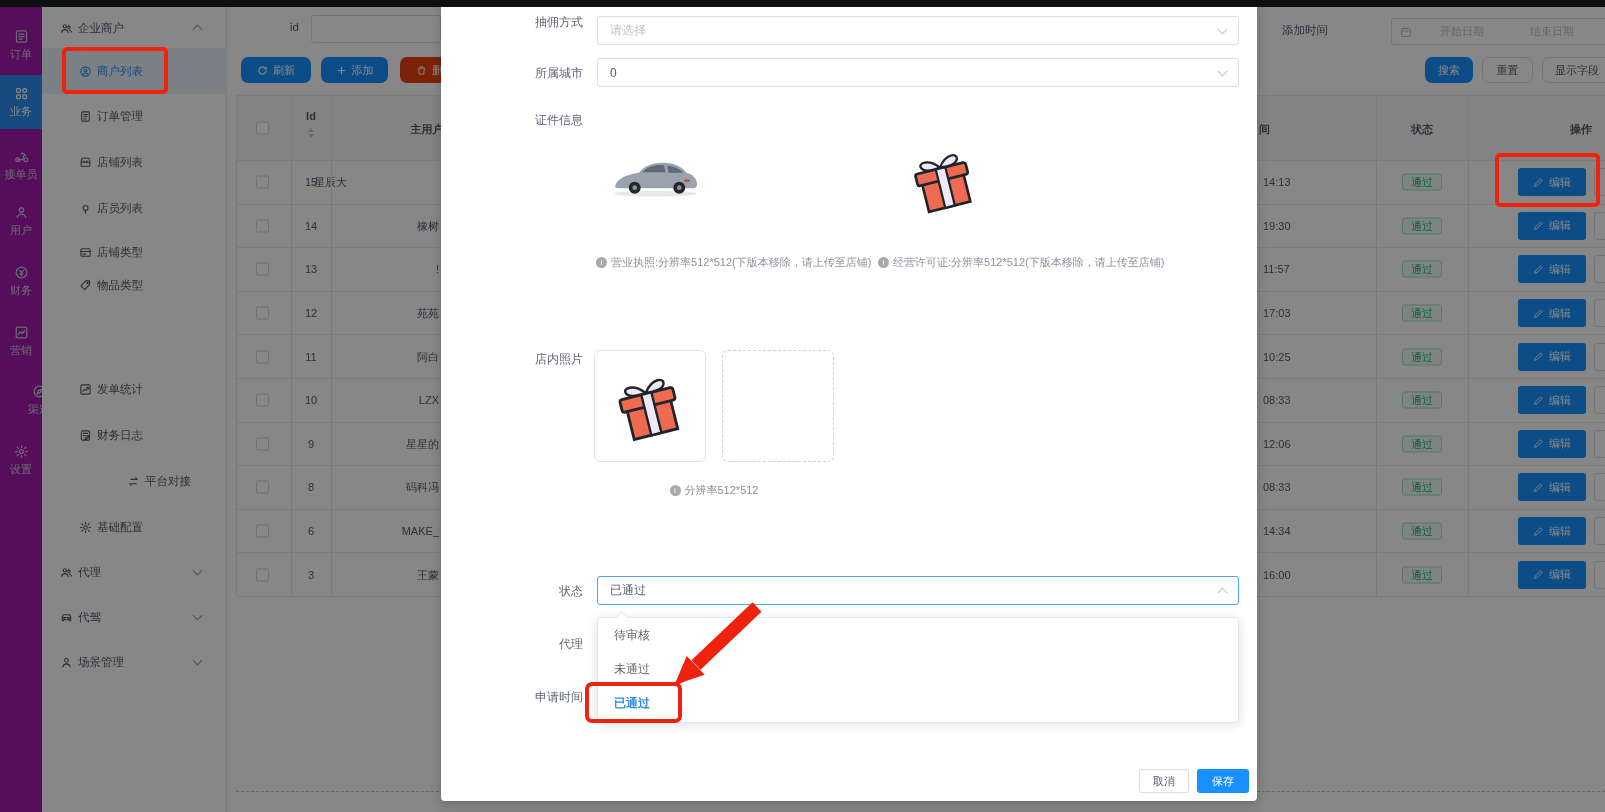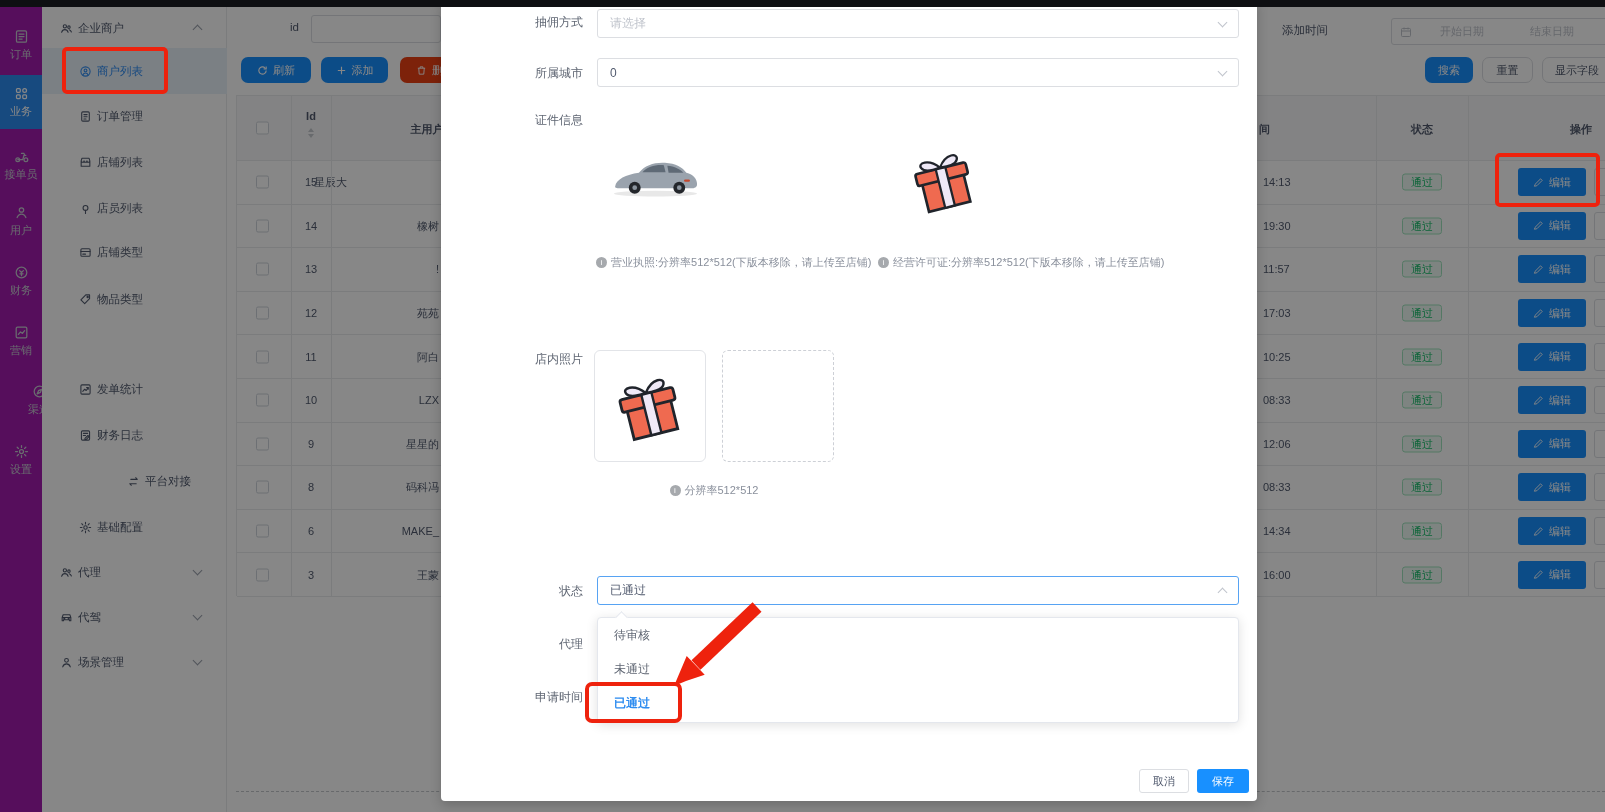--- a/index.html
+++ b/index.html
@@ -212,21 +212,21 @@
         </div>
         <div class="side-item lv2" style="top: 230px;">
           <span class="sic">
             <svg viewBox="0 0 24 24" fill="none" stroke="currentColor" stroke-width="2" stroke-linecap="round" stroke-linejoin="round" width="100%" height="100%">
               <rect x="3.5" y="5" width="17" height="14" rx="2"></rect>
               <path d="M3.5 10h17M7 15h5"></path>
             </svg>
           </span>
           <span class="slb">店铺类型</span>
         </div>
-        <div class="side-item lv2" style="top: 277px;">
+        <div class="side-item lv2" style="top: 263px;">
           <span class="sic">
             <svg viewBox="0 0 24 24" fill="none" stroke="currentColor" stroke-width="2" stroke-linecap="round" stroke-linejoin="round" width="100%" height="100%">
               <path d="M12.5 3.5h7v7l-9 9-7-7z"></path>
               <circle cx="16" cy="7.5" r="1.2"></circle>
             </svg>
           </span>
           <span class="slb">物品类型</span>
         </div>
         <div class="side-item lv2" style="top: 367px;">
           <span class="sic">
@@ -548,21 +548,21 @@
         <div class="vline" style="left:1231px"></div>
       </div>
       <div class="dashline"></div>
     </div>
 
     <div class="dim"></div>
   </div>
 
   <div class="modal">
     <div class="mlabel" style="top:14px">抽佣方式</div>
-    <div class="msel" style="top:9px">
+    <div class="msel" style="top:16px">
       <span class="ph">请选择</span>
       <span class="mchev down"></span>
     </div>
 
     <div class="mlabel" style="top:65px">所属城市</div>
     <div class="msel" style="top:58px">
       <span>0</span>
       <span class="mchev down"></span>
     </div>
 

